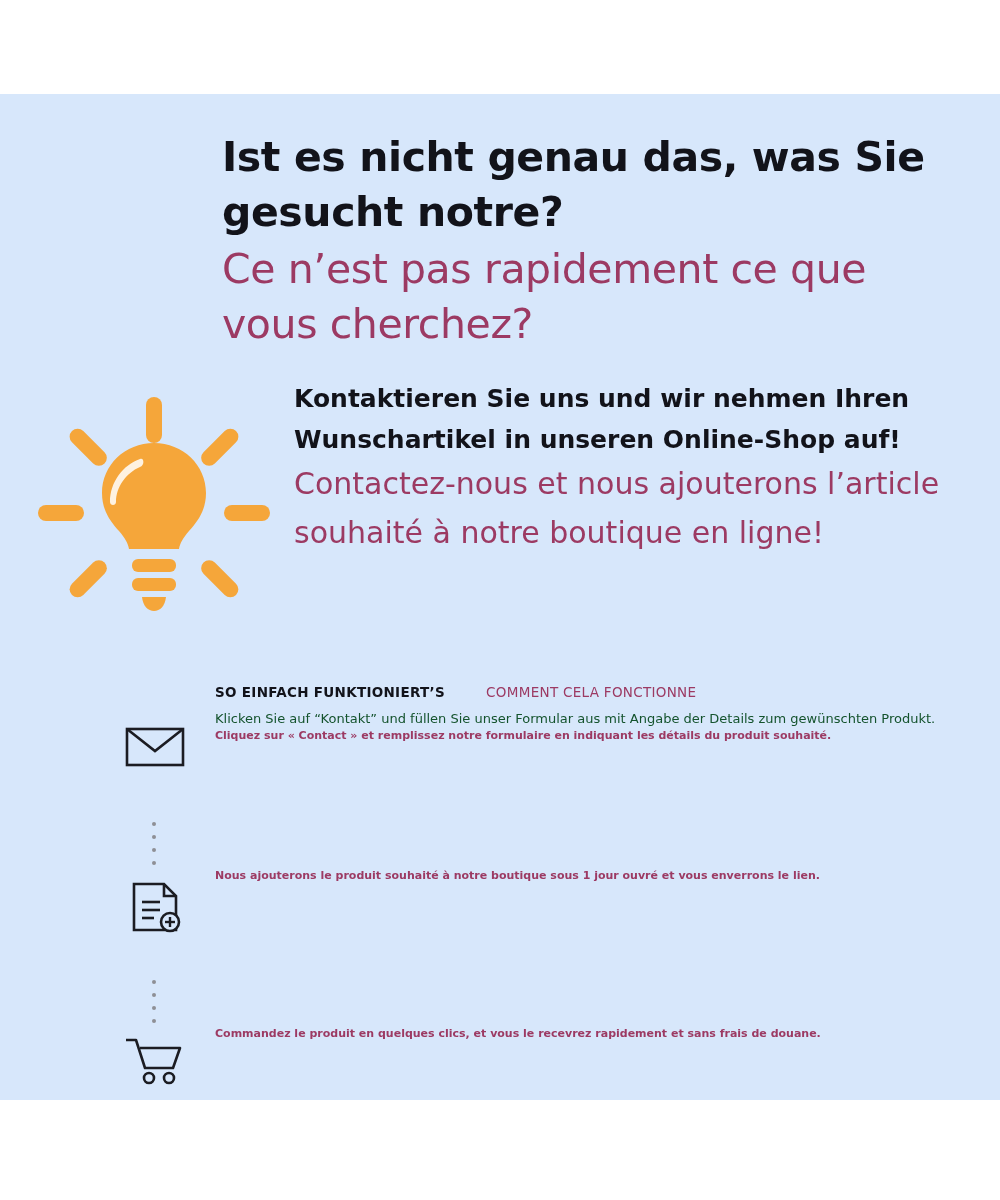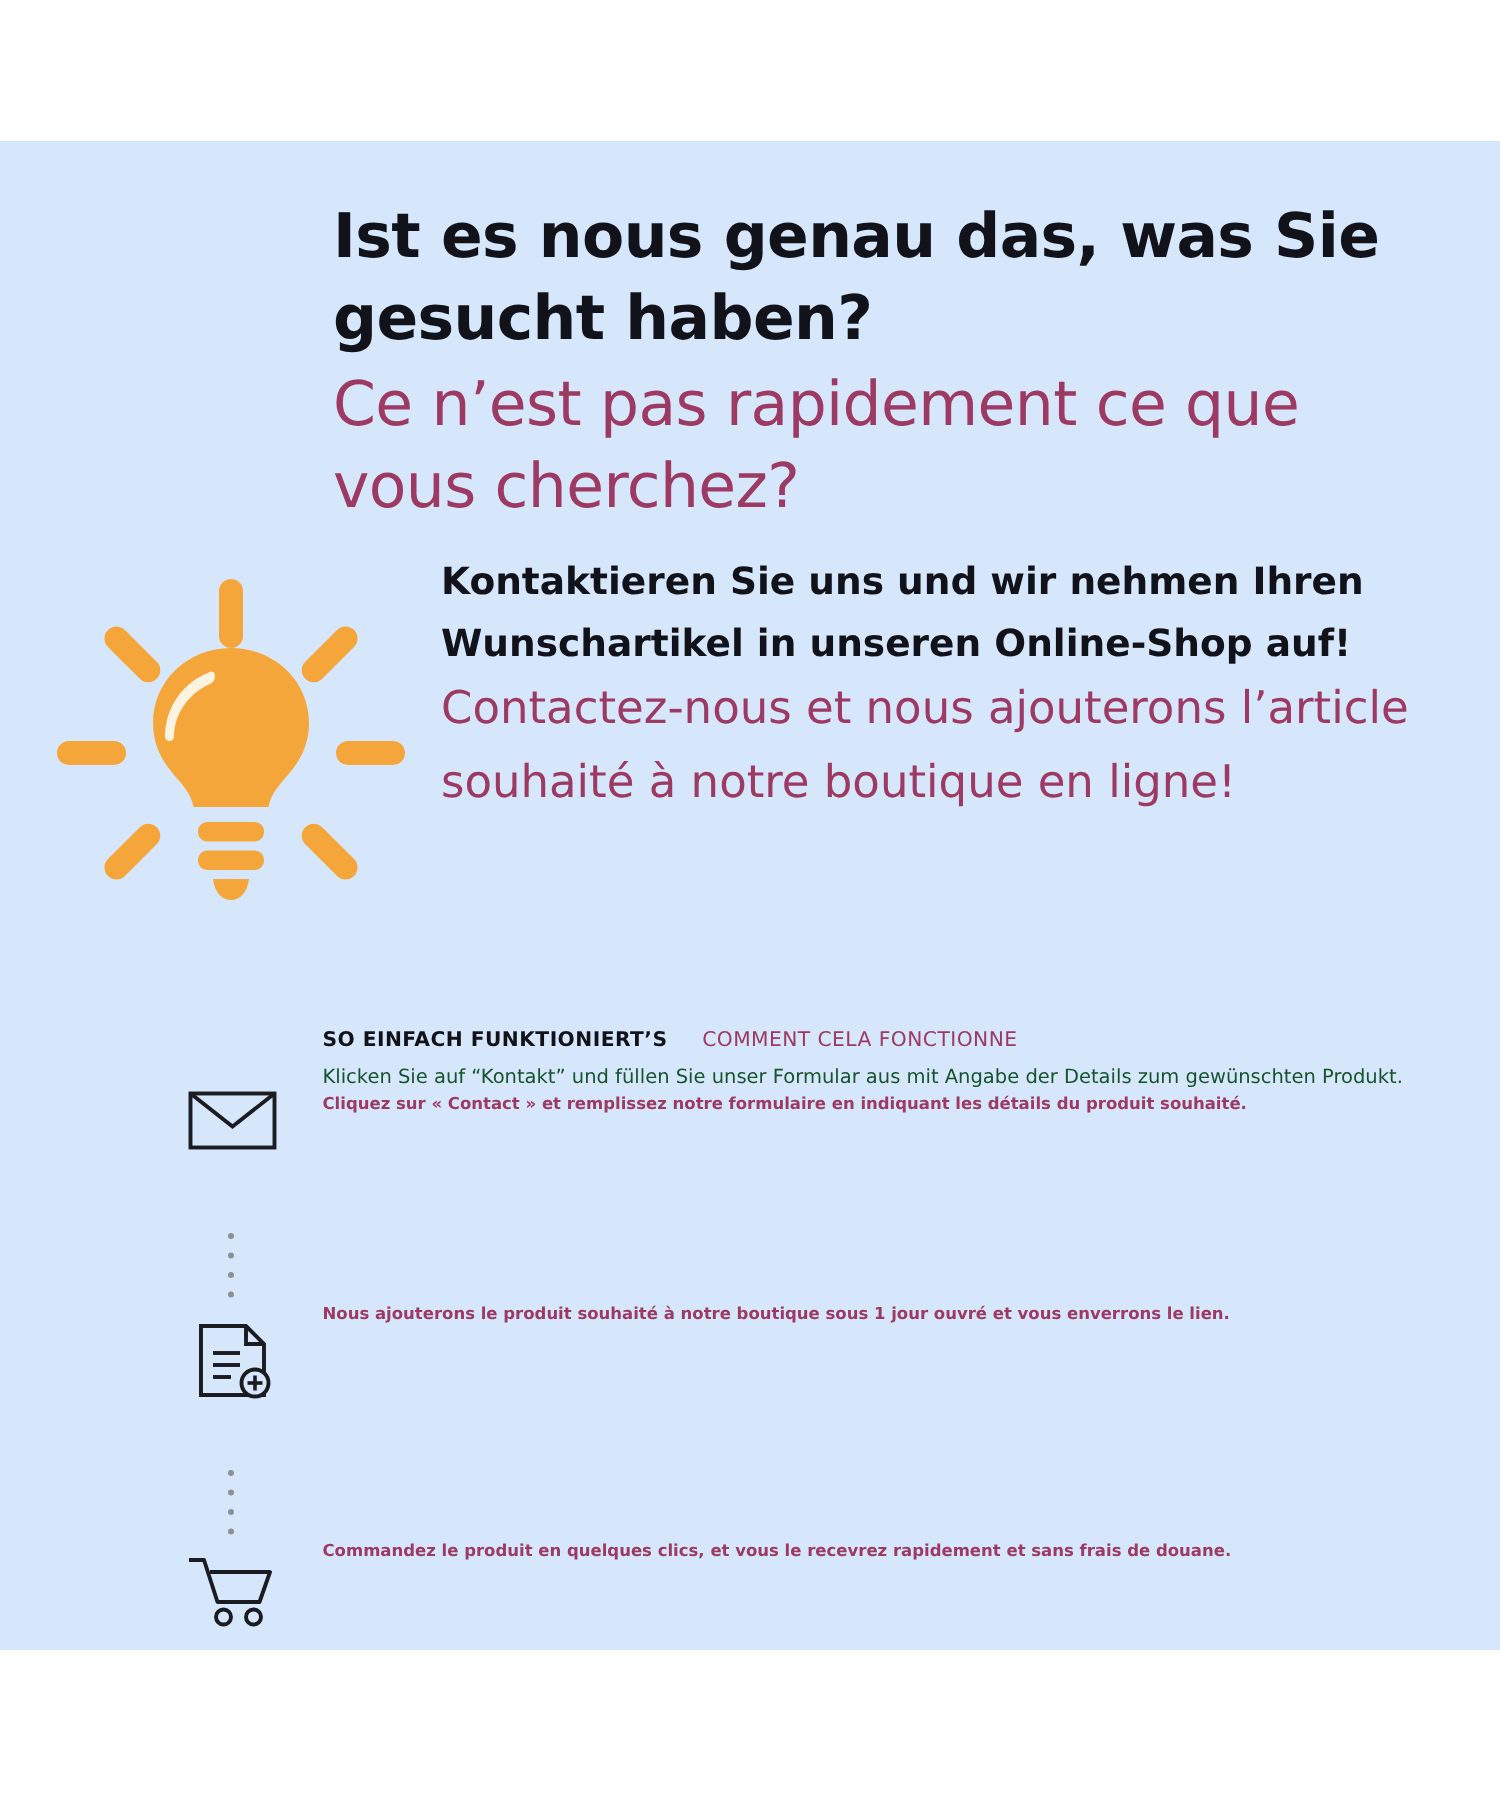--- a/index.html
+++ b/index.html
@@ -51,21 +51,21 @@
     font-weight: normal;
     color: #9c3a63;
     letter-spacing: -0.4px;
     margin-top: 2px;
   }
 
   
   .intro-row {
     position: absolute;
     left: 0;
-    top: 274px;
+    top: 285px;
     width: 816px;
     height: 290px;
   }
   .bulb {
     position: absolute;
     left: 36px;
     top: 16px;
     width: 236px;
     height: 236px;
   }
@@ -101,21 +101,21 @@
     font-weight: bold;
     letter-spacing: 0.3px;
     color: #12131a;
   }
   .how-head .fr {
     display: inline-block;
     font-size: 13.5px;
     font-weight: normal;
     letter-spacing: 0.3px;
     color: #9c3a63;
-    margin-left: 18px;
+    margin-left: 36px;
   }
 
   .steps {
     position: absolute;
     left: 0;
     top: 616px;
     width: 1000px;
   }
   .step {
     position: relative;
@@ -161,21 +161,21 @@
 
   svg { display: block; }
 </style>
 </head>
 <body>
 
 <div class="page">
   <div class="banner">
 
     <div class="headline">
-      <div class="de">Ist es nous genau das, was Sie gesucht haben?</div>
+      <div class="de">Ist es nicht genau das, was Sie gesucht notre?</div>
       <div class="fr">Ce n’est pas rapidement ce que vous cherchez?</div>
     </div>
 
     <div class="intro-row">
       <div class="bulb">
         <svg viewBox="0 0 236 236" width="236" height="236" aria-hidden="true">
           <g fill="#f5a63a">
 
             <rect x="110" y="2" width="16" height="46" rx="8"></rect>
             <rect x="110" y="2" width="16" height="46" rx="8" transform="rotate(45 118 118)"></rect>

